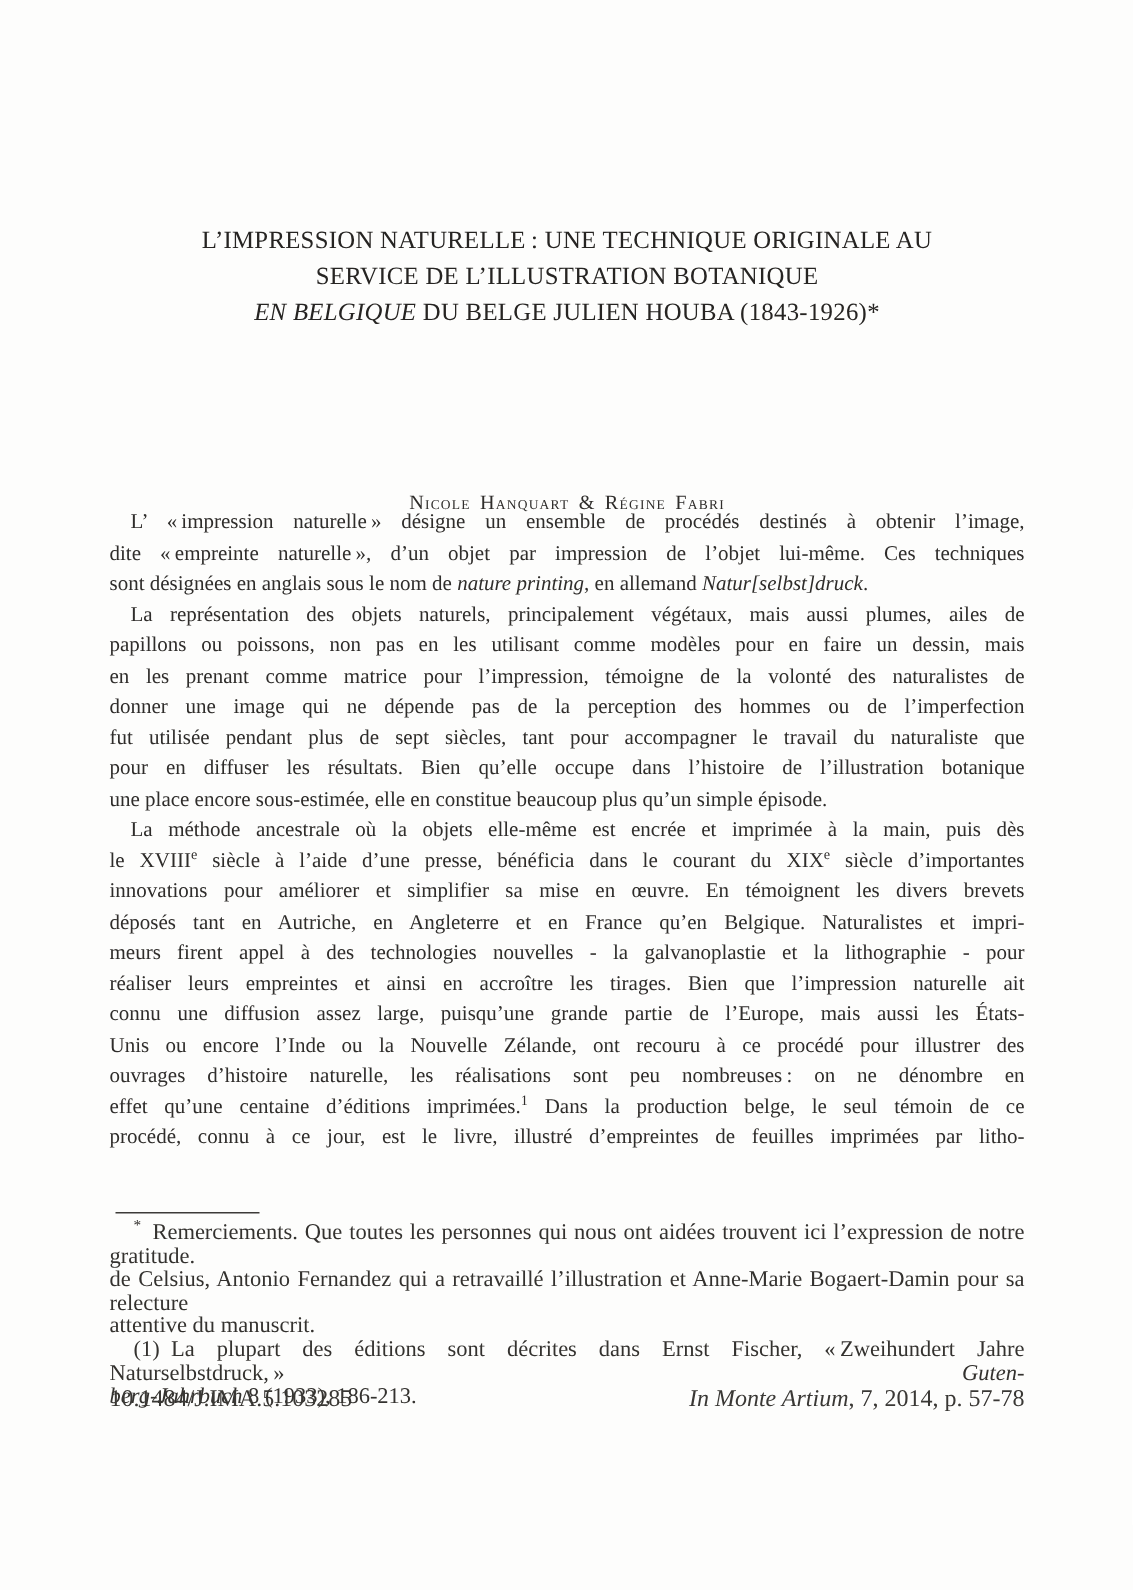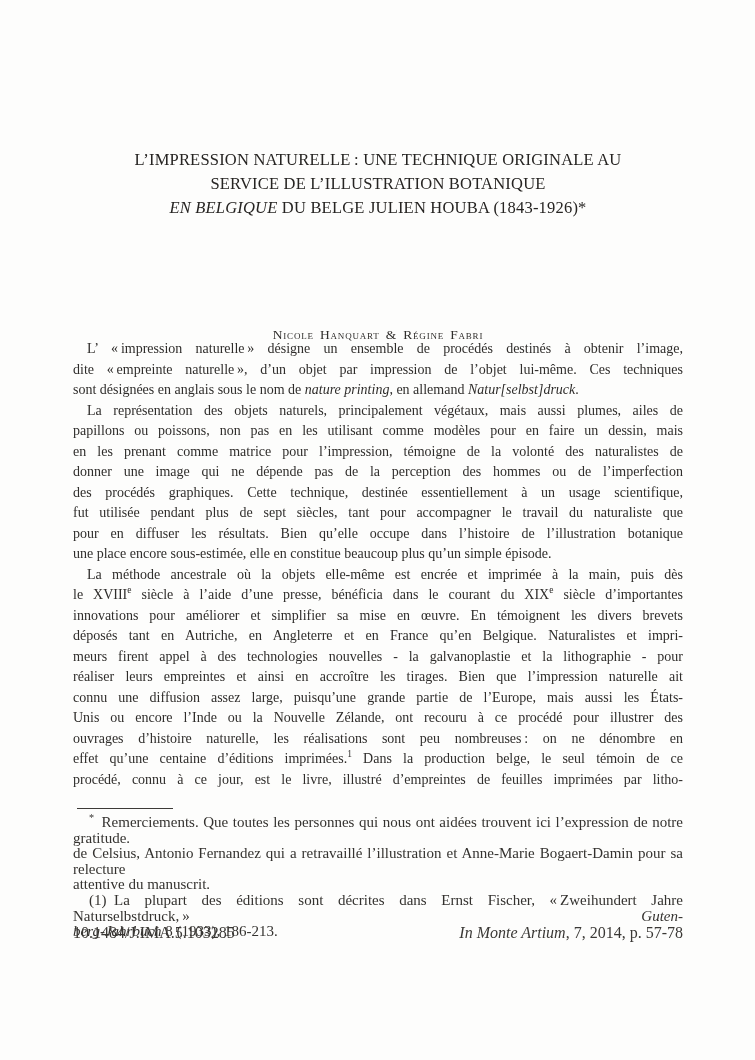--- a/index.html
+++ b/index.html
@@ -79,21 +79,20 @@
   <div class="authors">Nicole Hanquart &amp; Régine Fabri</div>
 
   <div class="body-text">
       <div class="line indent">L’ « impression naturelle » désigne un ensemble de procédés destinés à obtenir l’image,</div>
       <div class="line">dite « empreinte naturelle », d’un objet par impression de l’objet lui-même. Ces techniques</div>
       <div class="line lastline">sont désignées en anglais sous le nom de <i>nature printing</i>, en allemand <i>Natur[selbst]druck</i>.</div>
       <div class="line indent">La représentation des objets naturels, principalement végétaux, mais aussi plumes, ailes de</div>
       <div class="line">papillons ou poissons, non pas en les utilisant comme modèles pour en faire un dessin, mais</div>
       <div class="line">en les prenant comme matrice pour l’impression, témoigne de la volonté des naturalistes de</div>
       <div class="line">donner une image qui ne dépende pas de la perception des hommes ou de l’imperfection</div>
-      <div class="line">des procédés graphiques. Cette technique, destinée essentiellement à un usage scientifique,</div>
       <div class="line">fut utilisée pendant plus de sept siècles, tant pour accompagner le travail du naturaliste que</div>
       <div class="line">pour en diffuser les résultats. Bien qu’elle occupe dans l’histoire de l’illustration botanique</div>
       <div class="line lastline">une place encore sous-estimée, elle en constitue beaucoup plus qu’un simple épisode.</div>
       <div class="line indent">La méthode ancestrale où la objets elle-même est encrée et imprimée à la main, puis dès</div>
       <div class="line">le XVIII<sup>e</sup> siècle à l’aide d’une presse, bénéficia dans le courant du XIX<sup>e</sup> siècle d’importantes</div>
       <div class="line">innovations pour améliorer et simplifier sa mise en œuvre. En témoignent les divers brevets</div>
       <div class="line">déposés tant en Autriche, en Angleterre et en France qu’en Belgique. Naturalistes et impri-</div>
       <div class="line">meurs firent appel à des technologies nouvelles - la galvanoplastie et la lithographie - pour</div>
       <div class="line">réaliser leurs empreintes et ainsi en accroître les tirages. Bien que l’impression naturelle ait</div>
       <div class="line">connu une diffusion assez large, puisqu’une grande partie de l’Europe, mais aussi les États-</div>

